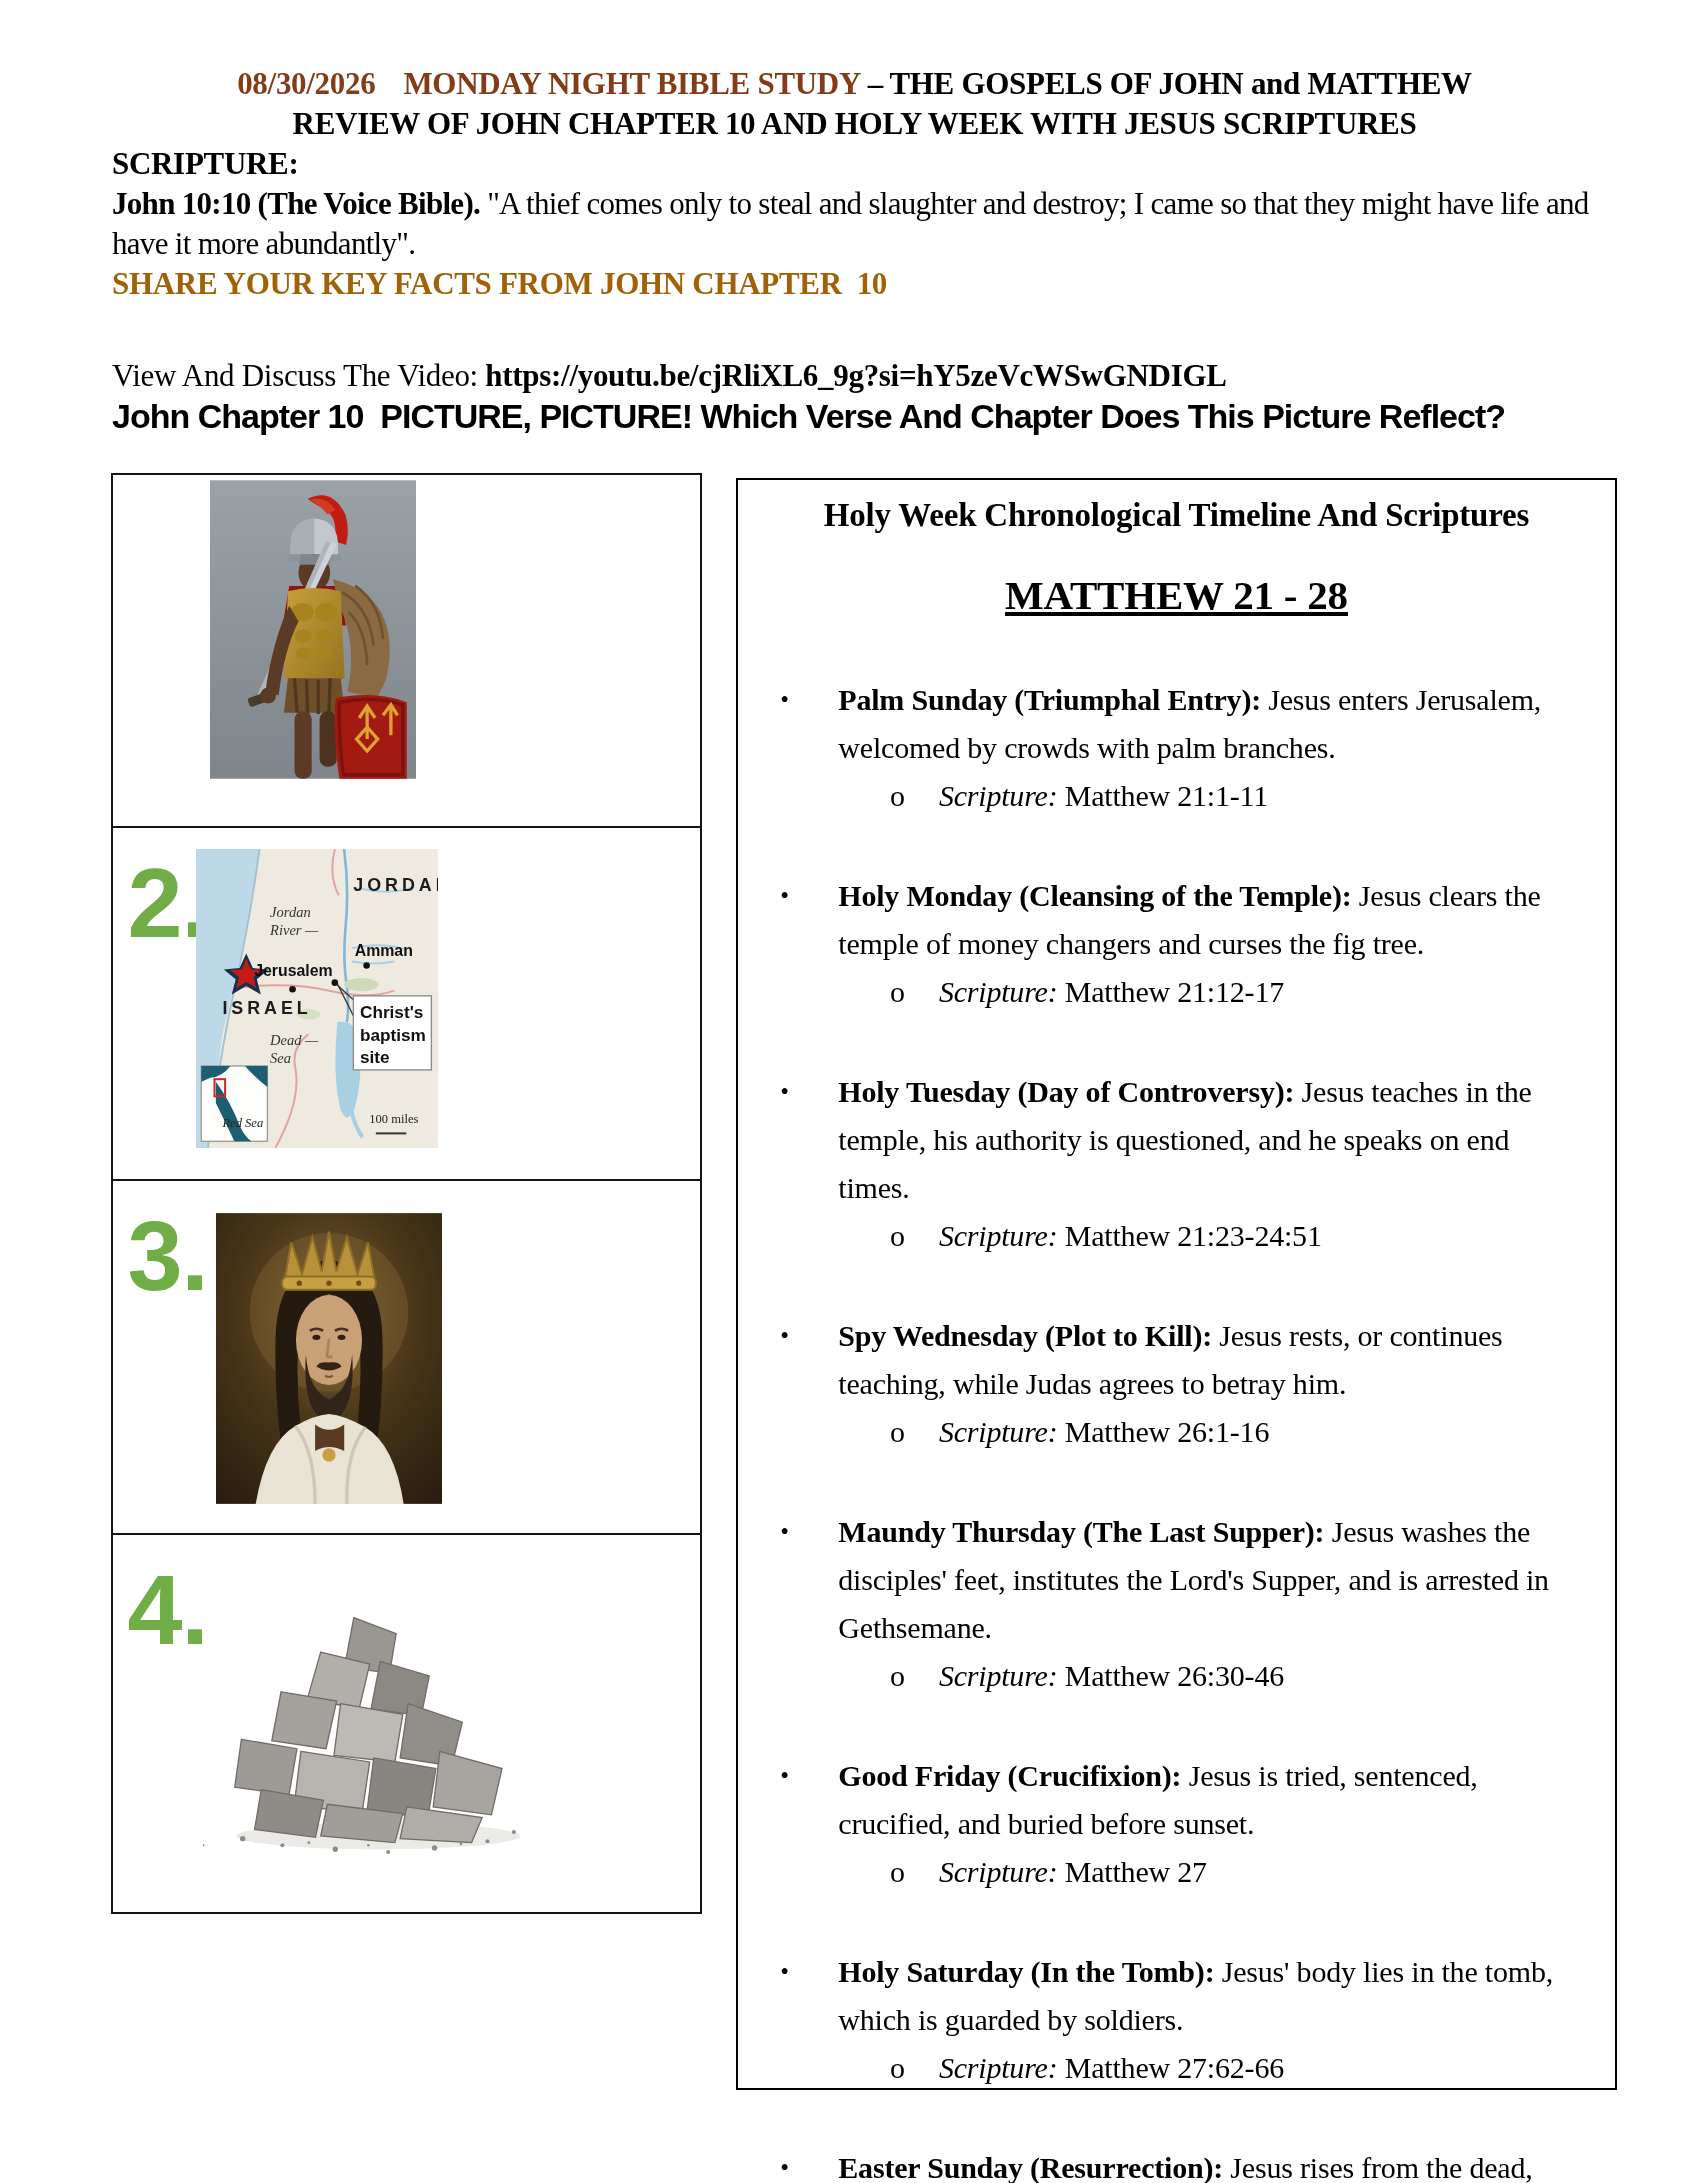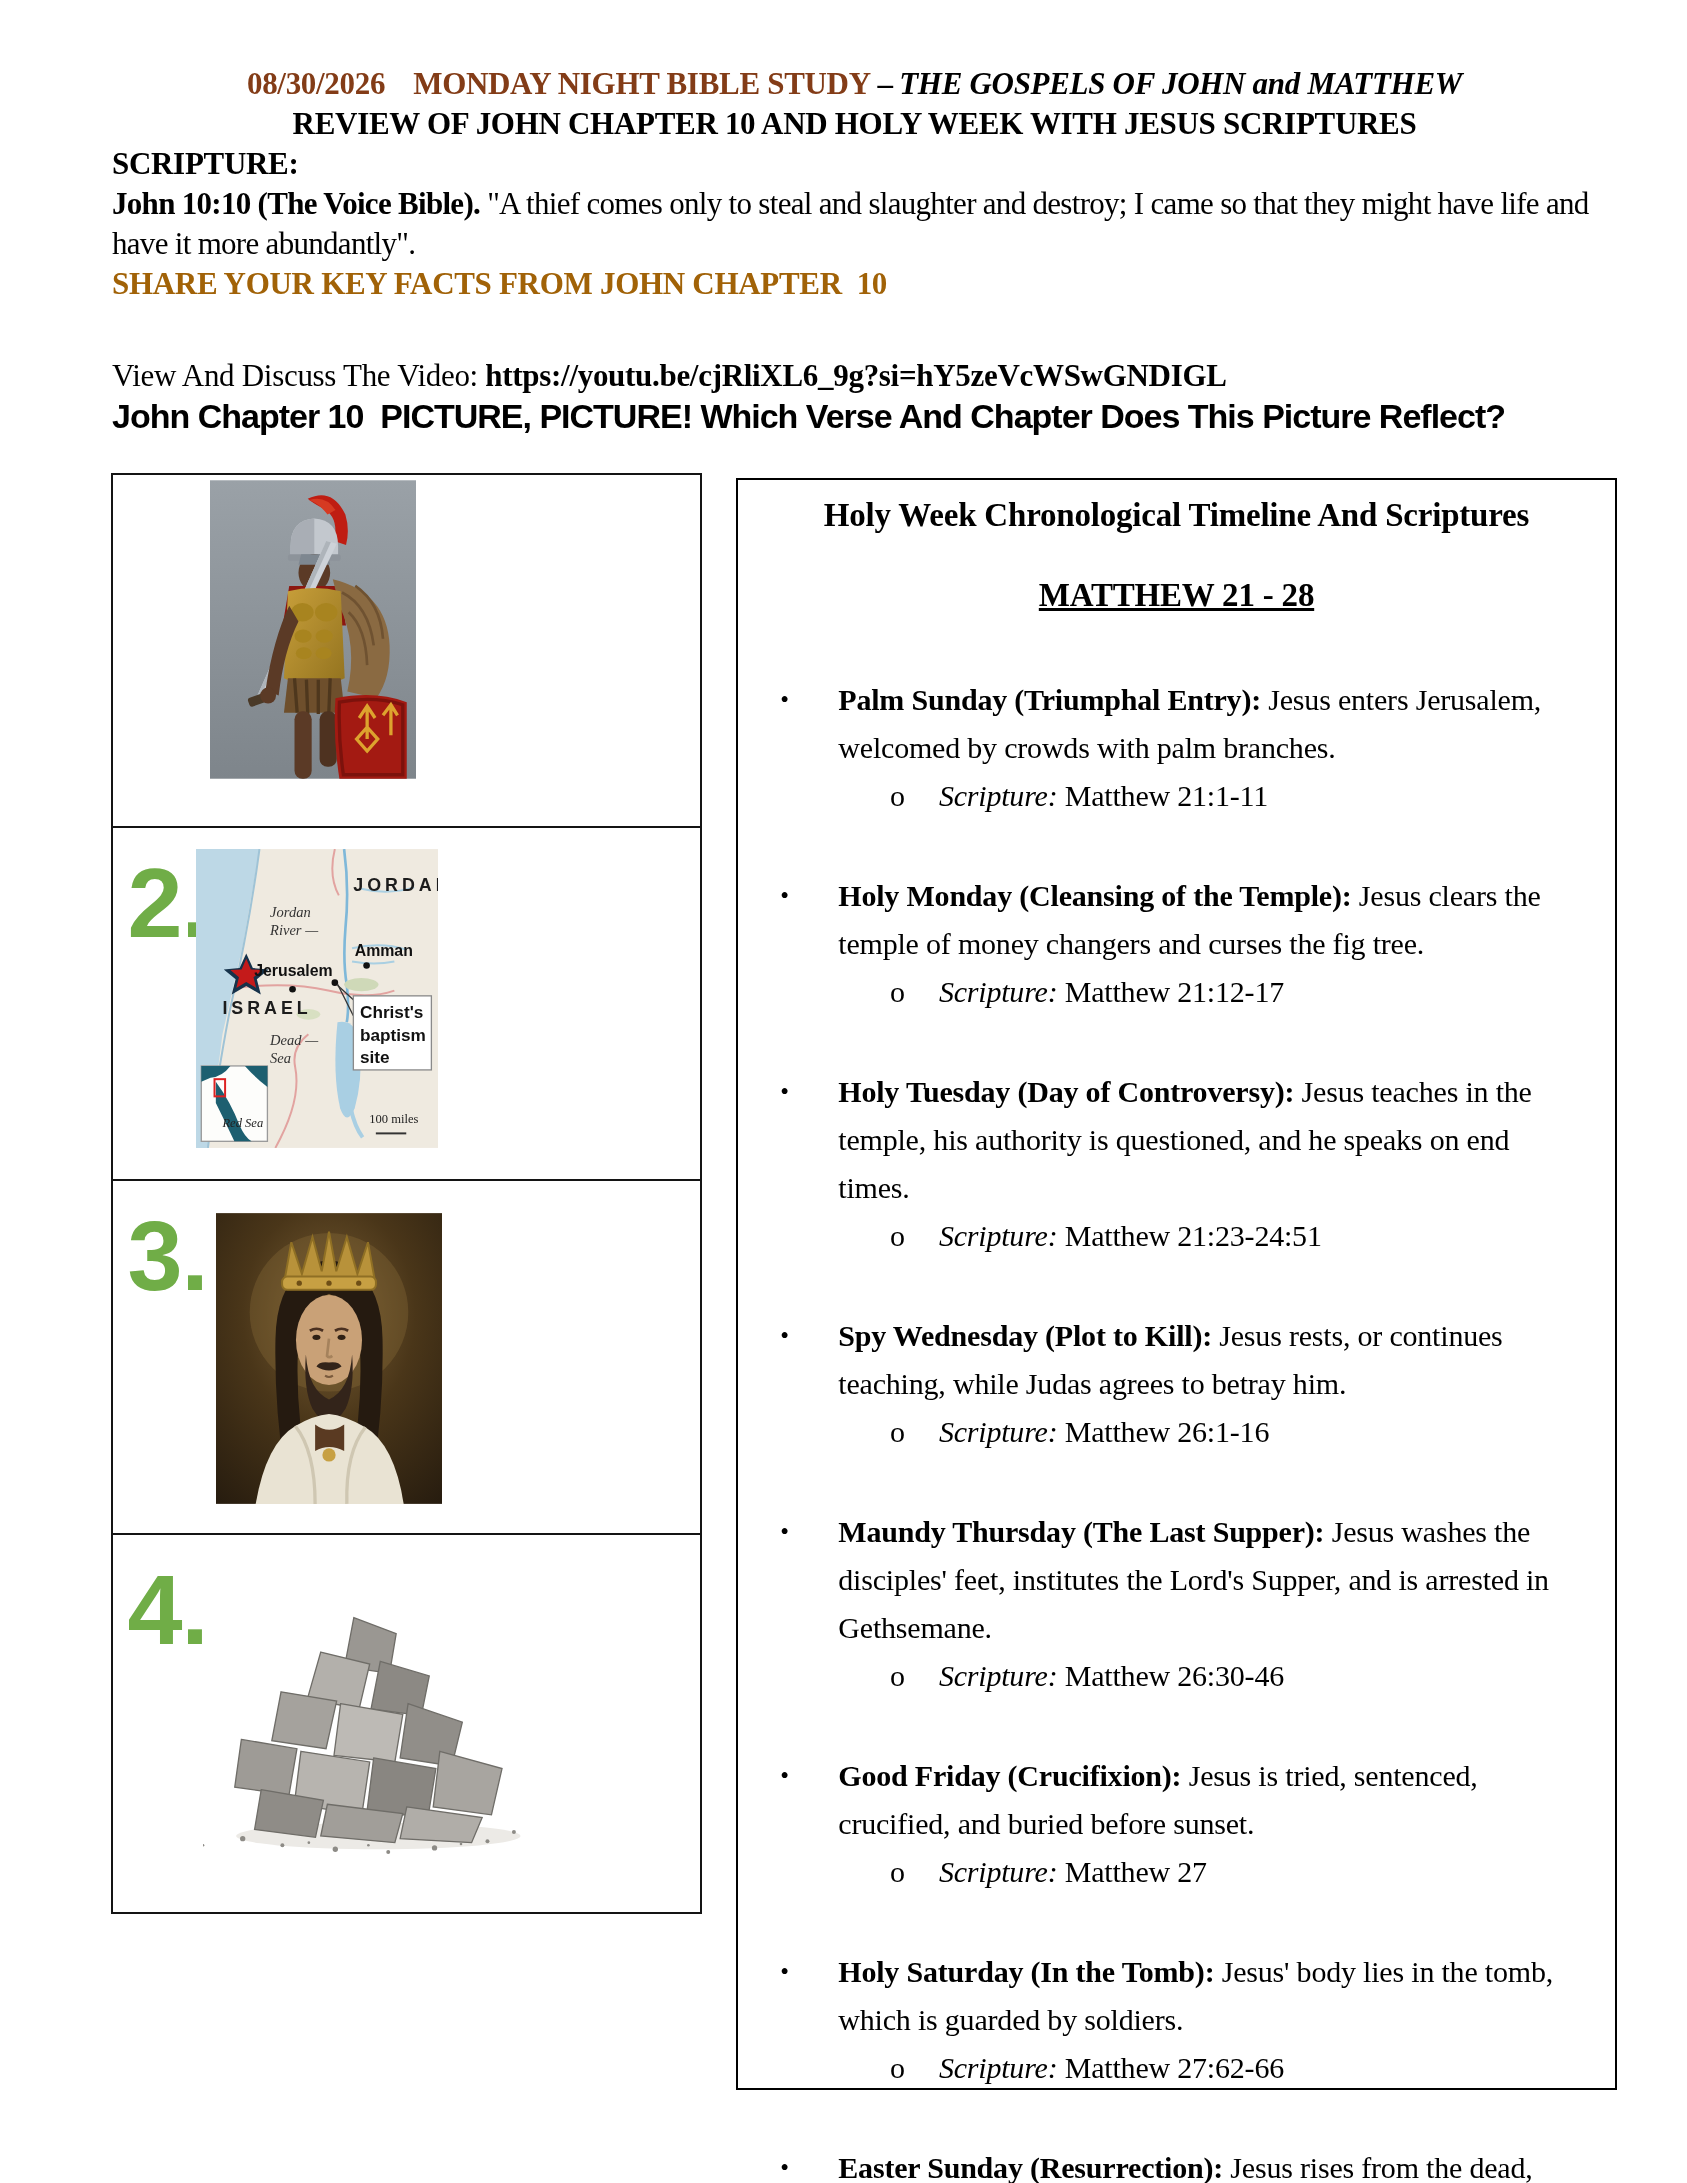--- a/index.html
+++ b/index.html
@@ -6,21 +6,21 @@
   body{
     width:1687px;height:2183px;background:#ffffff;position:relative;
     font-family:"Liberation Serif",serif;color:#000;overflow:hidden;
   }
   
   .header{position:absolute;left:112px;top:64px;width:1485px;font-size:31px;line-height:40px;letter-spacing:-0.3px;}
   .line-title{text-align:center;font-weight:bold;white-space:pre-wrap;}
   .date{color:#833C17;}
   .title-main{color:#833C17;margin-left:28px;font-family:Liberation Serif, serif;}
   .title-sep{margin:0 6.6px;}
-  .title-em{font-style:italic;}
+  .title-em{}
   .line-subtitle{text-align:center;font-weight:bold;}
   .line-openers{position:relative;font-weight:bold;height:40px;}
   .opening-song{position:absolute;left:896px;top:0;}
   .line-scripture{font-weight:bold;}
   .verse{letter-spacing:-0.7px;}
   .verse .ref{font-weight:bold;}
   .share{color:#a16207;font-weight:bold;white-space:pre-wrap;}
   .video-line{margin-top:52px;}
   .video-url{font-weight:bold;}
   .picture-question{font-family:"Liberation Sans",sans-serif;font-weight:bold;font-size:34px;line-height:41px;letter-spacing:-1px;white-space:pre-wrap;}
@@ -47,21 +47,21 @@
   .m-call{font-family:"Liberation Sans",sans-serif;font-weight:bold;font-size:26px;fill:#111;}
   .m-small{font-family:"Liberation Serif",serif;font-size:19px;fill:#222;}
 
   
   .panel{
     position:absolute;left:736px;top:478px;width:881px;height:1612px;
     border:2px solid #000;box-sizing:border-box;background:#fff;
     font-size:30px;line-height:48px;letter-spacing:-0.2px;
   }
   .panel-title{margin-top:14.6px;text-align:center;font-weight:bold;font-size:33px;line-height:40px;}
-  .panel-range{margin-top:40px;text-align:center;font-weight:bold;font-size:33px;line-height:40px;}
+  .panel-range{margin-top:40px;text-align:center;font-weight:bold;font-size:41px;line-height:40px;}
   .panel-range span{text-decoration:underline;}
   .t-items{margin-top:61px;}
   .t-item{display:flex;margin:0 33px 52px 33px;}
   .t-bullet{flex:none;width:58px;padding-left:9.3px;font-size:25px;}
   .t-content{flex:1;}
   .t-day{font-weight:bold;}
   .t-scripture{display:flex;margin-left:41px;}
   .t-o{flex:none;width:49px;padding-left:10.6px;}
   .t-scripture-label{font-style:italic;}
 </style>

